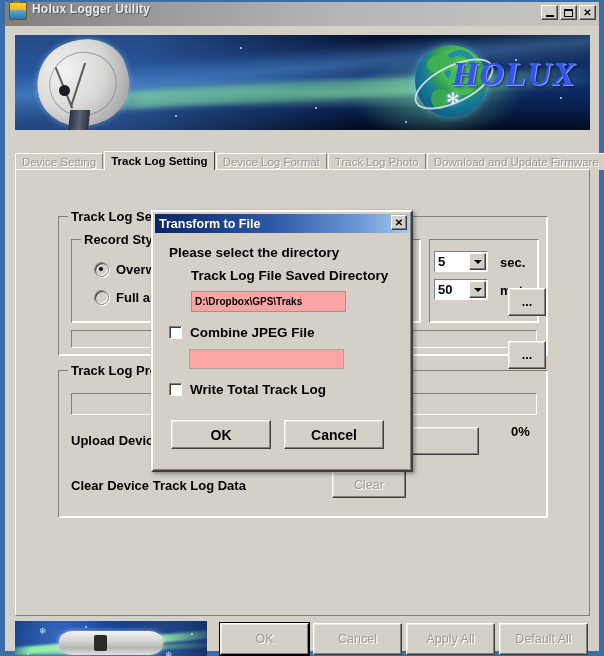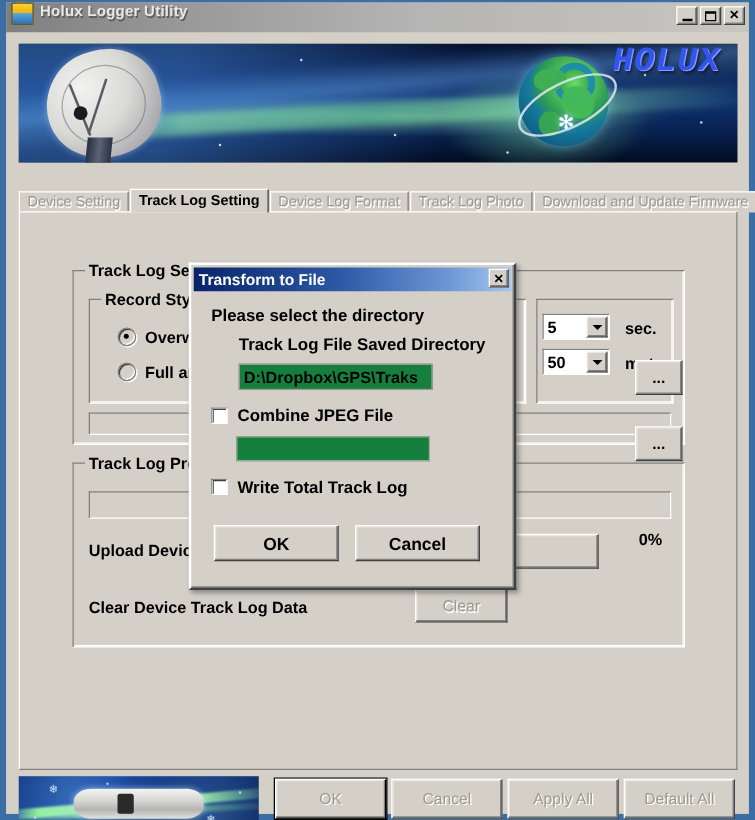--- a/index.html
+++ b/index.html
@@ -175,23 +175,23 @@
     border-radius: 50%;
     transform: rotate(-26deg);
   }
   #globe .sparkle {
     position:absolute; left:30px; top:46px;
     width:16px; height:16px;
     color:#ffffff; font-size:16px; line-height:16px; text-align:center;
     text-shadow: 0 0 6px #bfe6ff;
   }
   #holux-logo {
-    position:absolute; right:14px; top:0;
-    font-family: Liberation Mono, monospace;
-    font-size: 27px; font-weight: bold; font-style: italic;
+    position:absolute; right:14px; top:20px;
+    font-family: Liberation Serif, serif;
+    font-size: 34px; font-weight: bold; font-style: italic;
     color: #3355ee;
     letter-spacing: 1px;
     text-shadow: 1px 1px 0 #8899ff, 2px 2px 3px rgba(0,0,0,0.6);
   }
 
   
   #tabstrip {
     position: absolute;
     left: 10px; top: 125px;
     width: 575px; height: 19px;
@@ -388,25 +388,25 @@
     border-bottom: 1px solid #ffffff;
     box-shadow: inset 1px 1px 0 #404040;
     box-sizing: border-box; flex: none;
     margin-right: 8px;
   }
   .cb-row { position: absolute; display: flex; align-items: center; }
   .cb-label { font-size: 13.5px; font-weight: bold; color: #000; white-space: nowrap; }
 
   .path-field {
     position: absolute;
-    background: #15803d;
+    background: #fca5a5;
     border: 1px solid #9a968e;
     box-sizing: border-box;
     display: flex; align-items: center;
-    font-size: 13px; font-weight: bold; color: #000;
+    font-size: 10px; font-weight: bold; color: #000;
     padding-left: 3px;
     overflow: hidden; white-space: nowrap;
   }
 
   
   #bottom-bar {
     position: absolute;
     left: 10px; top: 595px;
     width: 575px; height: 46px;
   }

